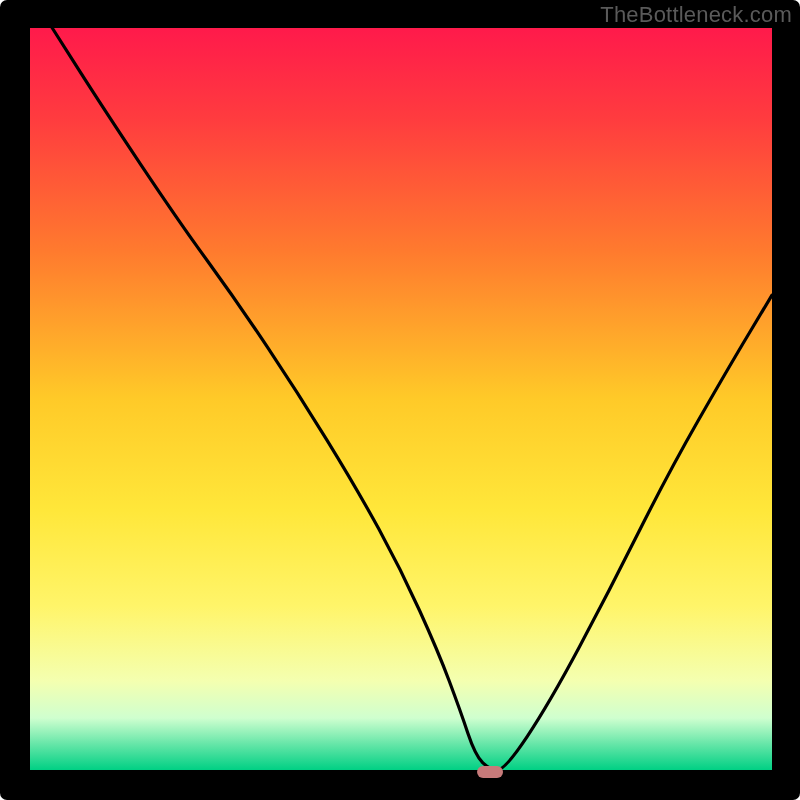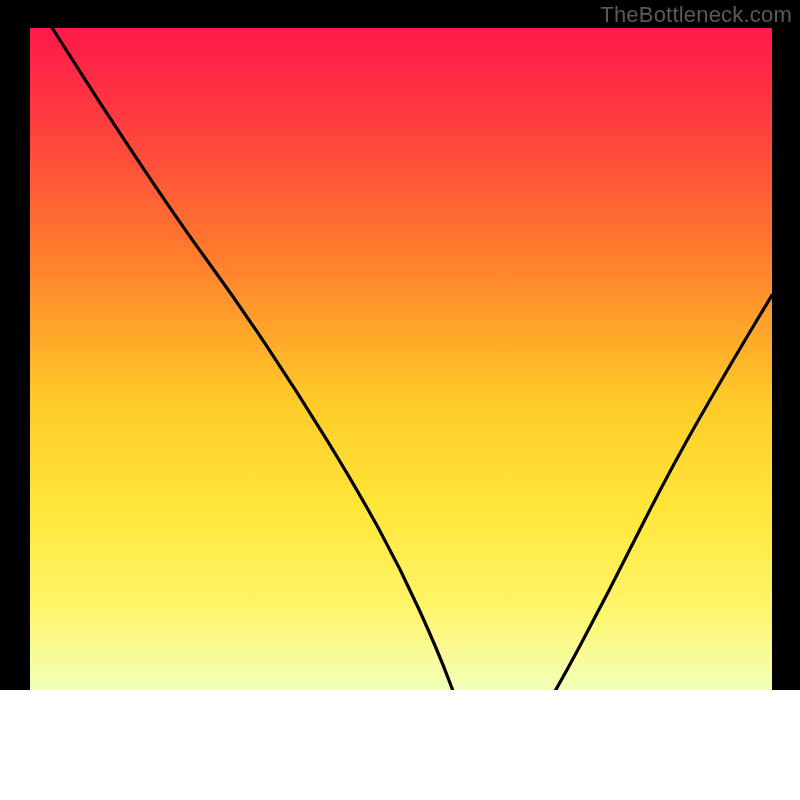--- a/index.html
+++ b/index.html
@@ -3,23 +3,24 @@
 <meta charset="utf-8">
 <style>
   body {
     margin: 0;
     padding: 0;
     background: #fff;
     font-family: Arial, Helvetica, sans-serif;
   }
   .wrap {
     width: 800px;
-    height: 690px;
+    height: 800px;
     position: relative;
     overflow: hidden;
+    border-radius: 7px;
   }
   .watermark {
     position: absolute;
     top: 2px;
     right: 8px;
     color: #5a5a5a;
     font-size: 22px;
     letter-spacing: 0.2px;
     font-weight: 400;
     z-index: 5;

